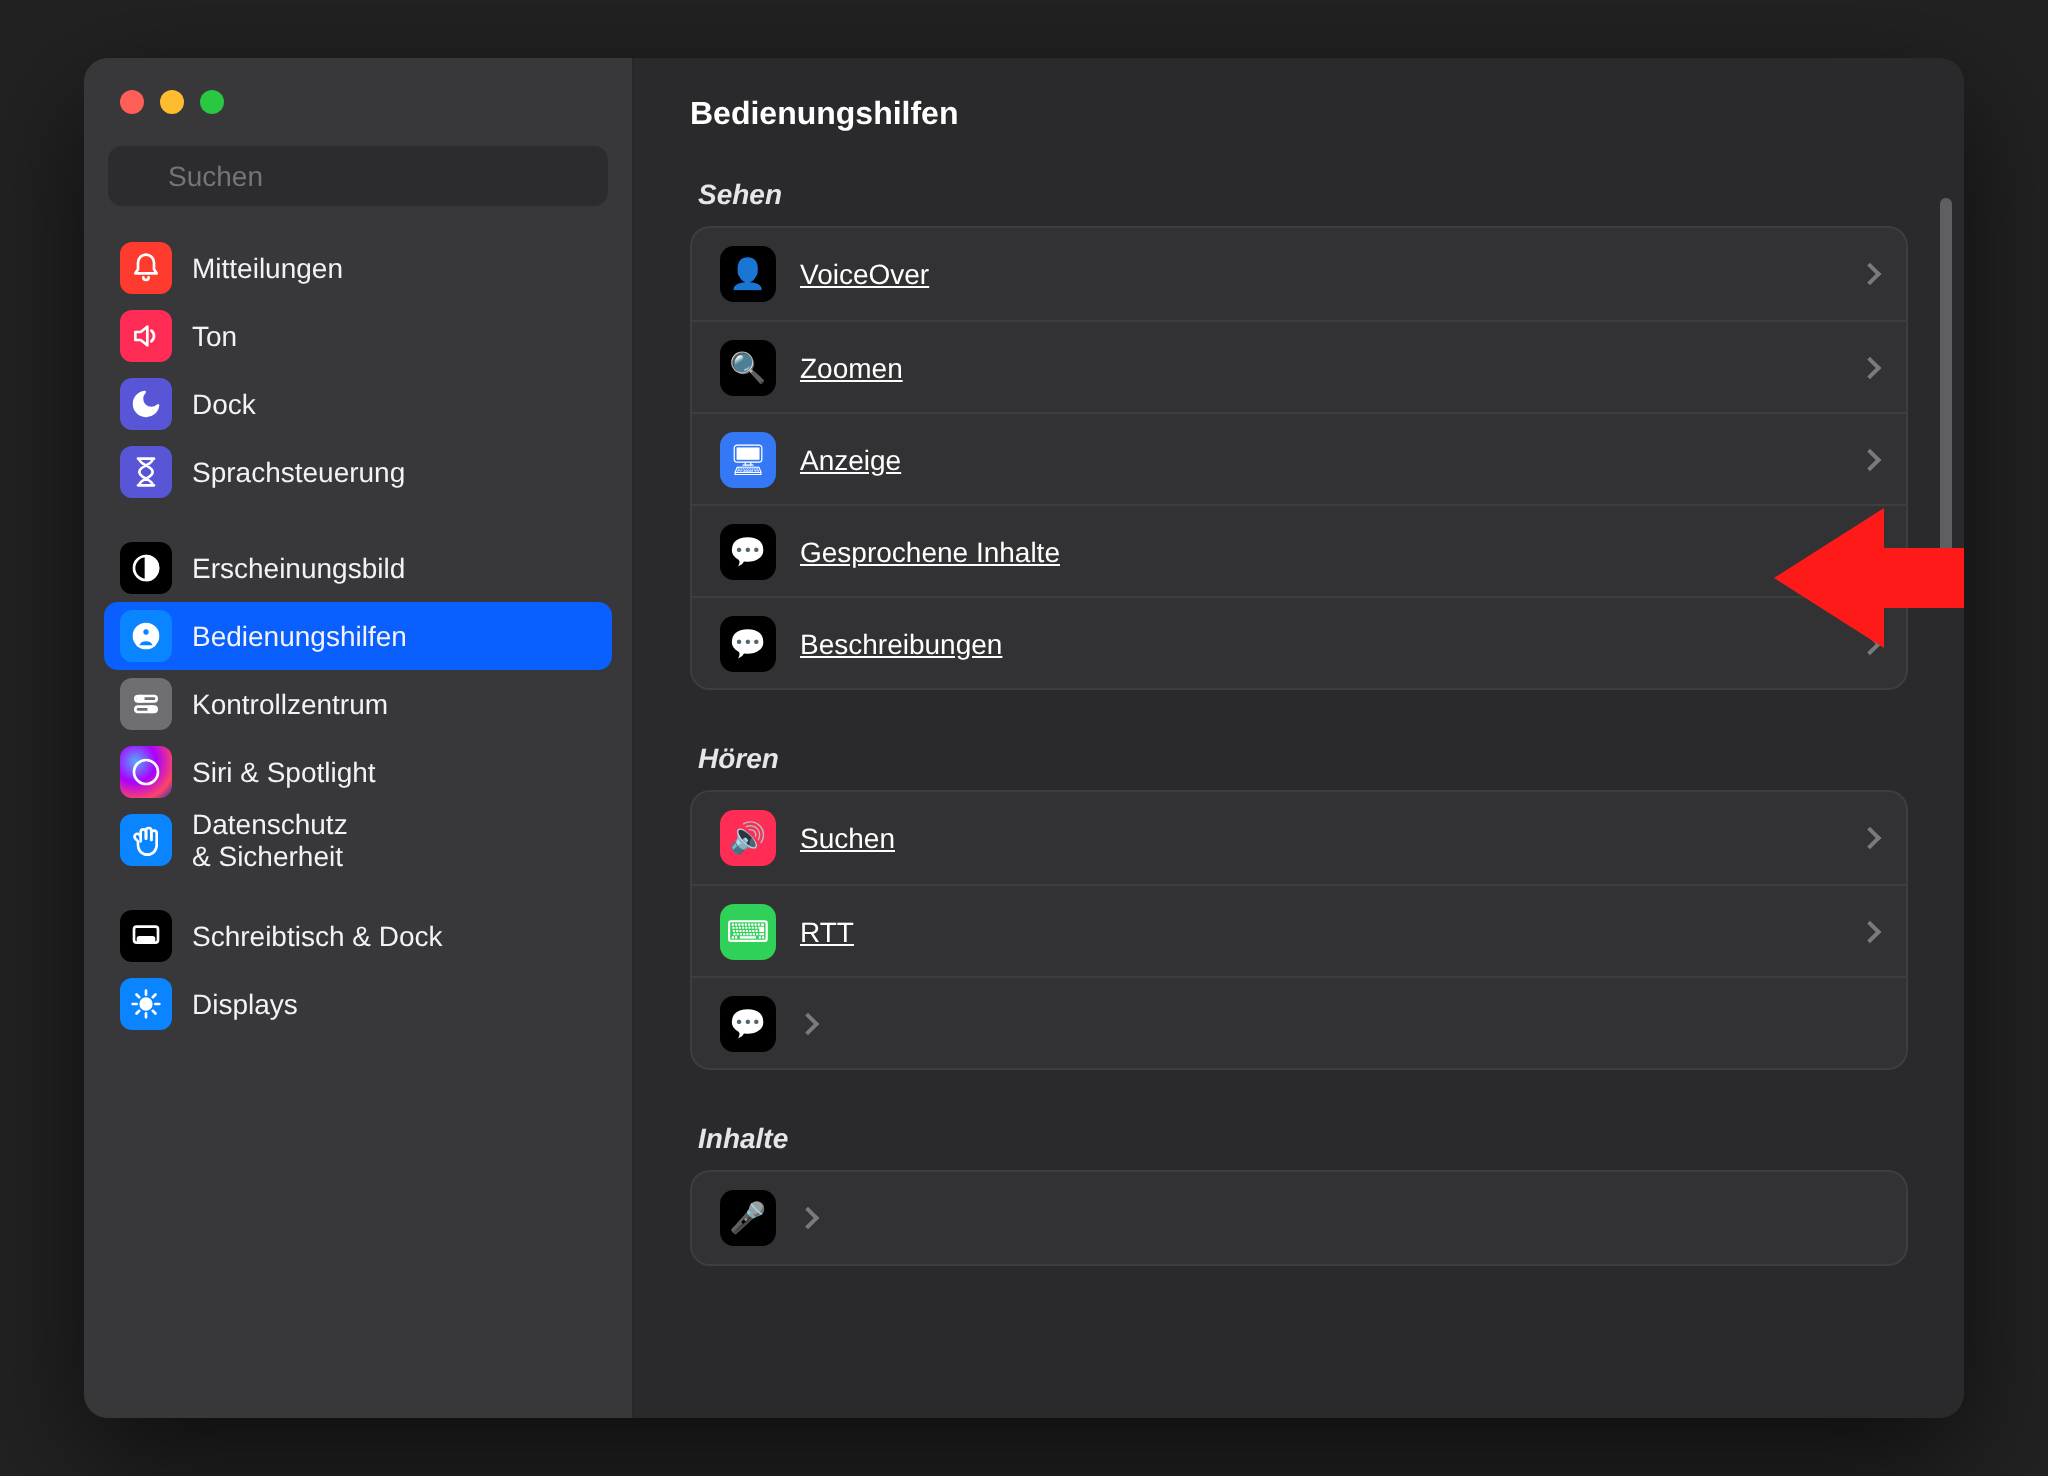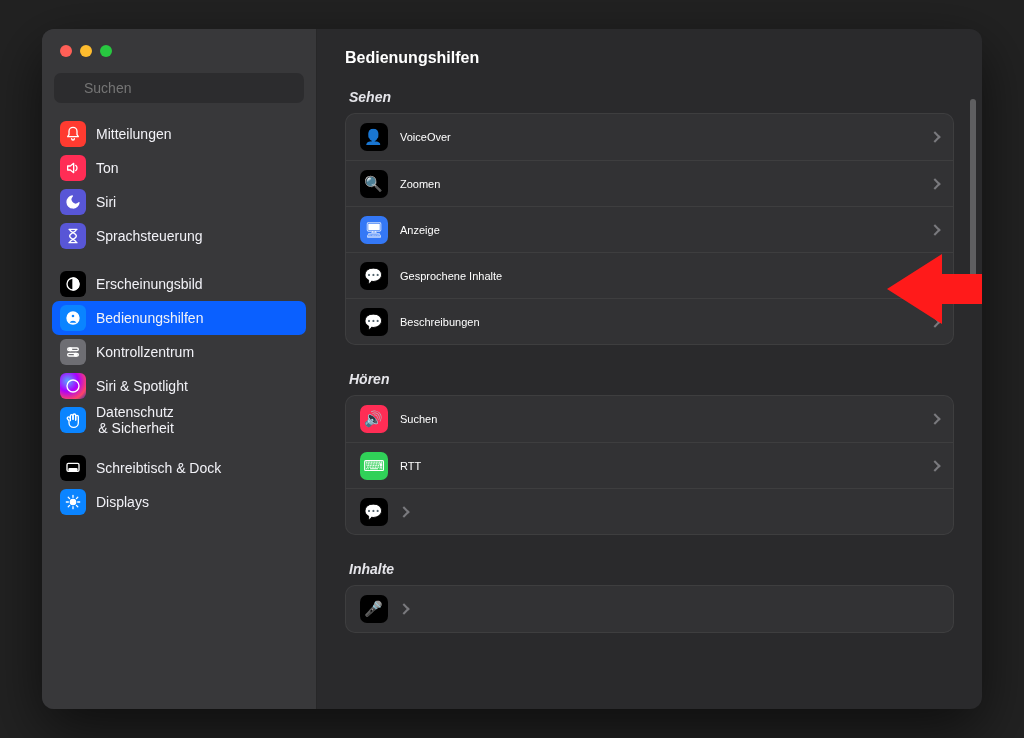--- a/index.html
+++ b/index.html
@@ -77,21 +77,20 @@
   .nav-item {
     display: flex;
     align-items: center;
     gap: 10px;
     height: 34px;
     border-radius: 7px;
     padding: 0 8px;
     color: #f2f2f7;
     font-size: 14px;
     cursor: default;
-    text-align: right;
   }
   .nav-item.selected { background: #0a60ff; }
   .nav-item .label { line-height: 1.15; }
 
   .icon-box {
     width: 26px; height: 26px;
     border-radius: 6px;
     display: flex;
     align-items: center;
     justify-content: center;
@@ -131,21 +130,21 @@
   .row {
     display: flex;
     align-items: center;
     gap: 12px;
     height: 46px;
     padding: 0 14px;
     cursor: default;
     position: relative;
   }
   .row + .row { border-top: 1px solid rgba(255,255,255,0.06); }
-  .row .row-label { color: #fff; font-size: 11px; flex: 1; }
+  .row .row-label { color: #fff; font-size: 14px; flex: 1; text-decoration: underline; }
   .chev {
     width: 8px; height: 8px;
     border-right: 2px solid #7a7a7e;
     border-top: 2px solid #7a7a7e;
     transform: rotate(45deg);
   }
   .row-icon {
     width: 28px; height: 28px;
     border-radius: 7px;
     background: #1c1c1e;
@@ -228,21 +227,21 @@
             </svg>
           </div>
           <span class="label">Ton</span>
         </div>
         <div class="nav-item">
           <div class="icon-box bg-indigo">
             <svg class="ico" viewBox="0 0 24 24">
               <path d="M21 13A9 9 0 1 1 11 3a7 7 0 0 0 10 10z" fill="#fff"></path>
             </svg>
           </div>
-          <span class="label">Siri</span>
+          <span class="label">Dock</span>
         </div>
         <div class="nav-item">
           <div class="icon-box bg-indigo">
             <svg class="ico" viewBox="0 0 24 24">
               <path d="M6 2h12M6 22h12M7 2c0 5 10 5 10 10s-10 5-10 10M17 2c0 5-10 5-10 10s10 5 10 10"></path>
             </svg>
           </div>
           <span class="label">Sprachsteuerung</span>
         </div>
         <div class="group-gap"></div>

